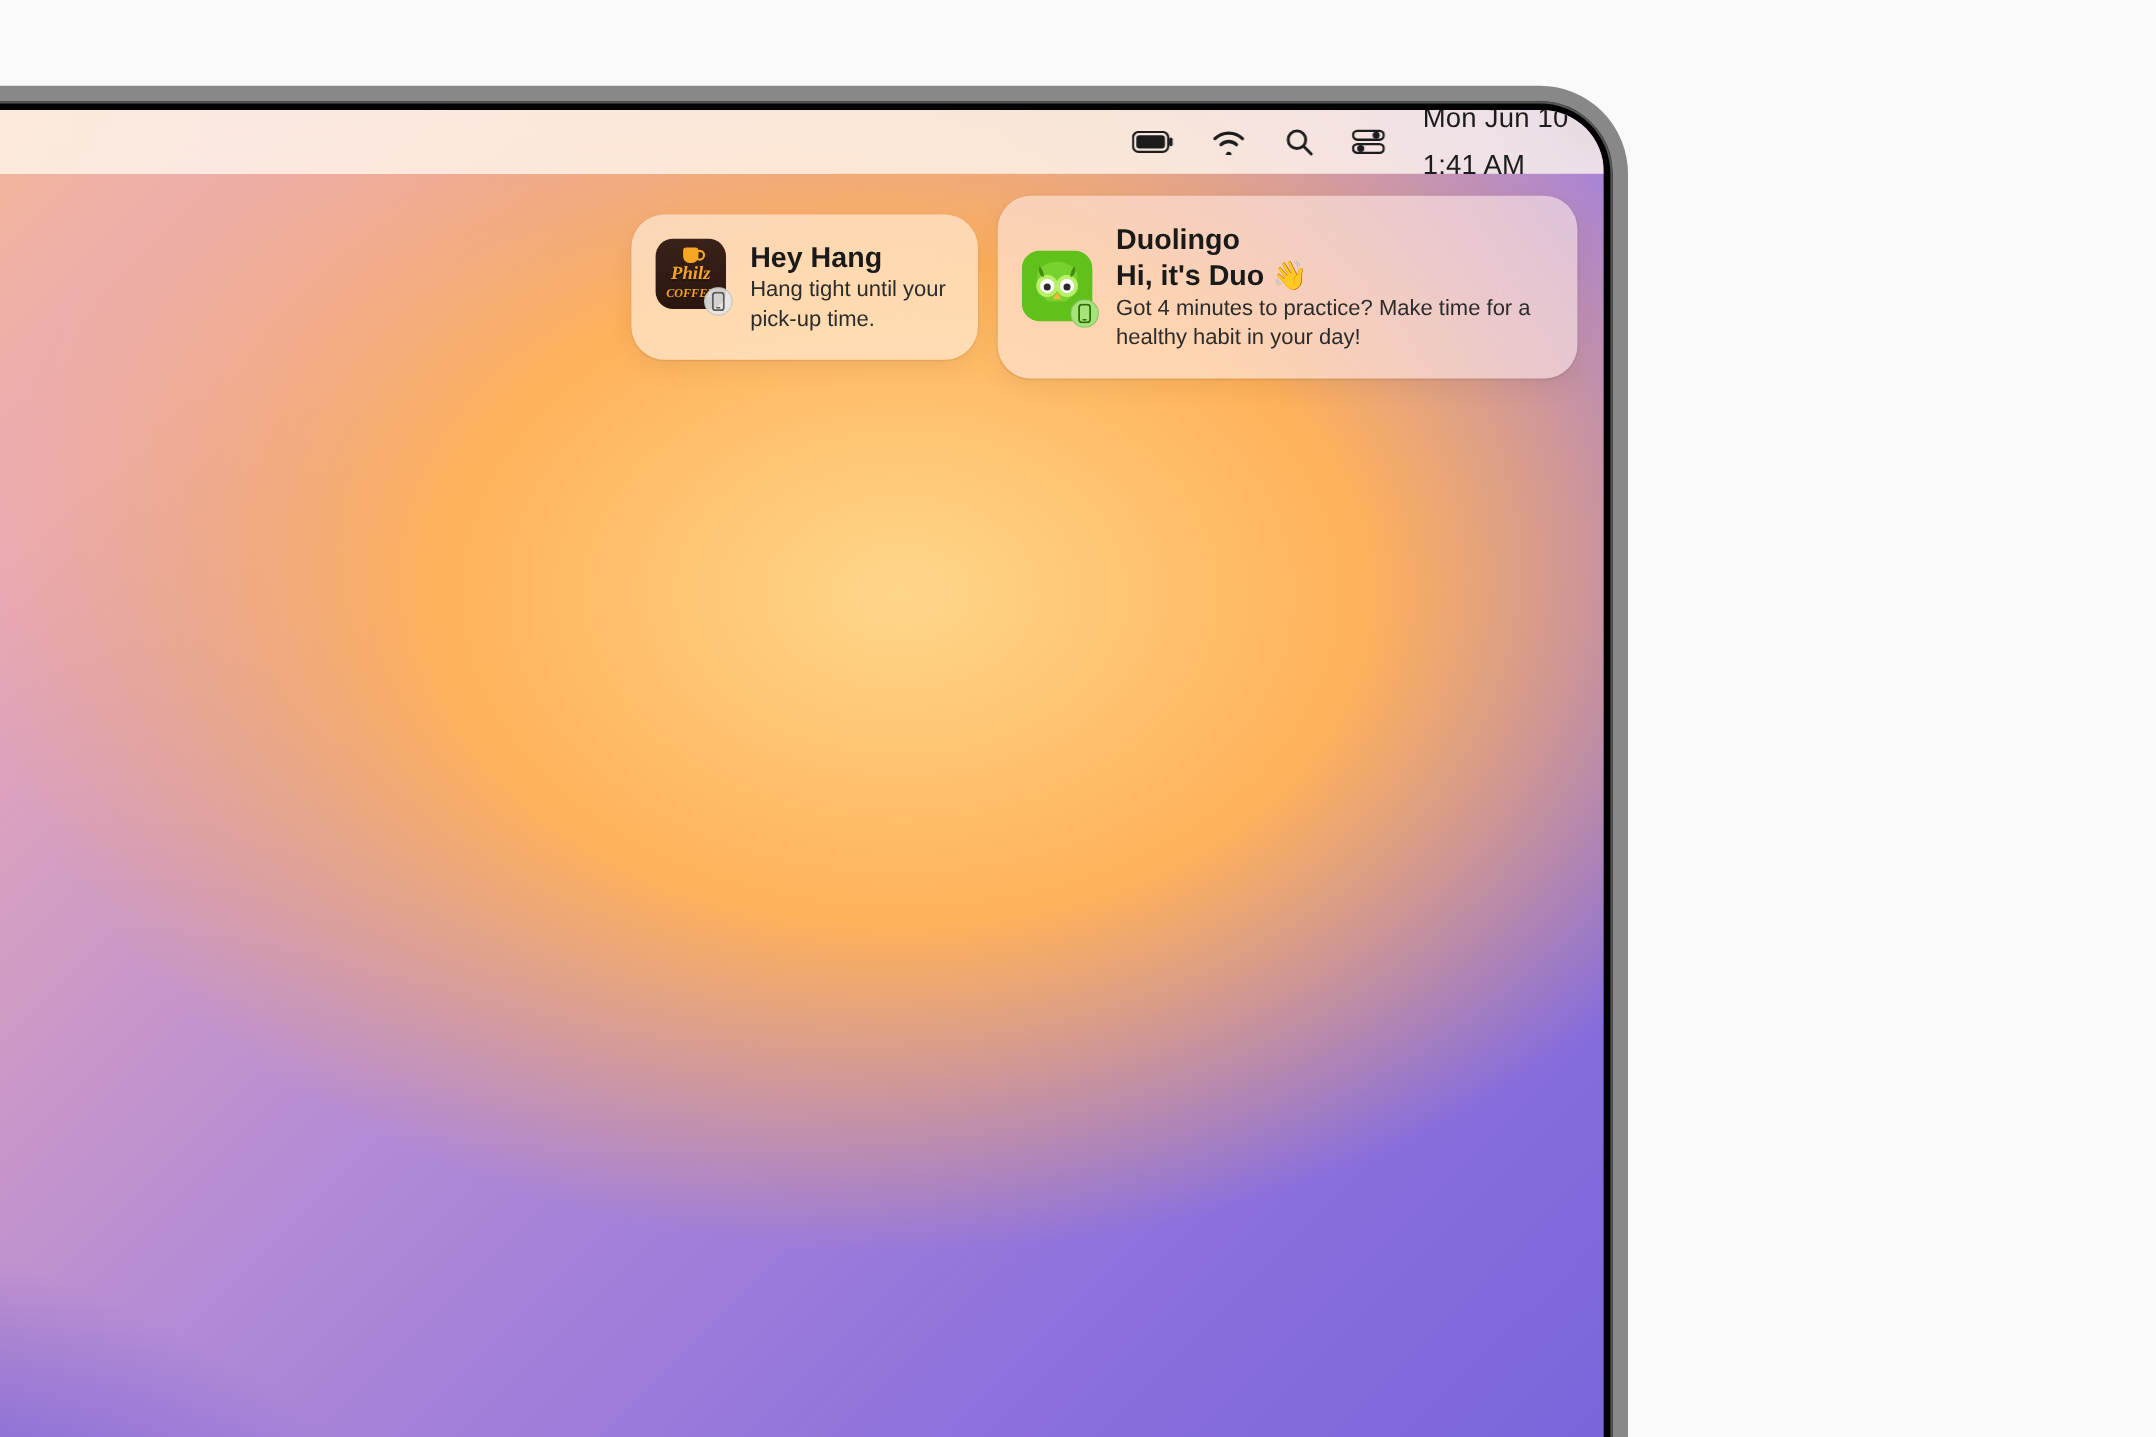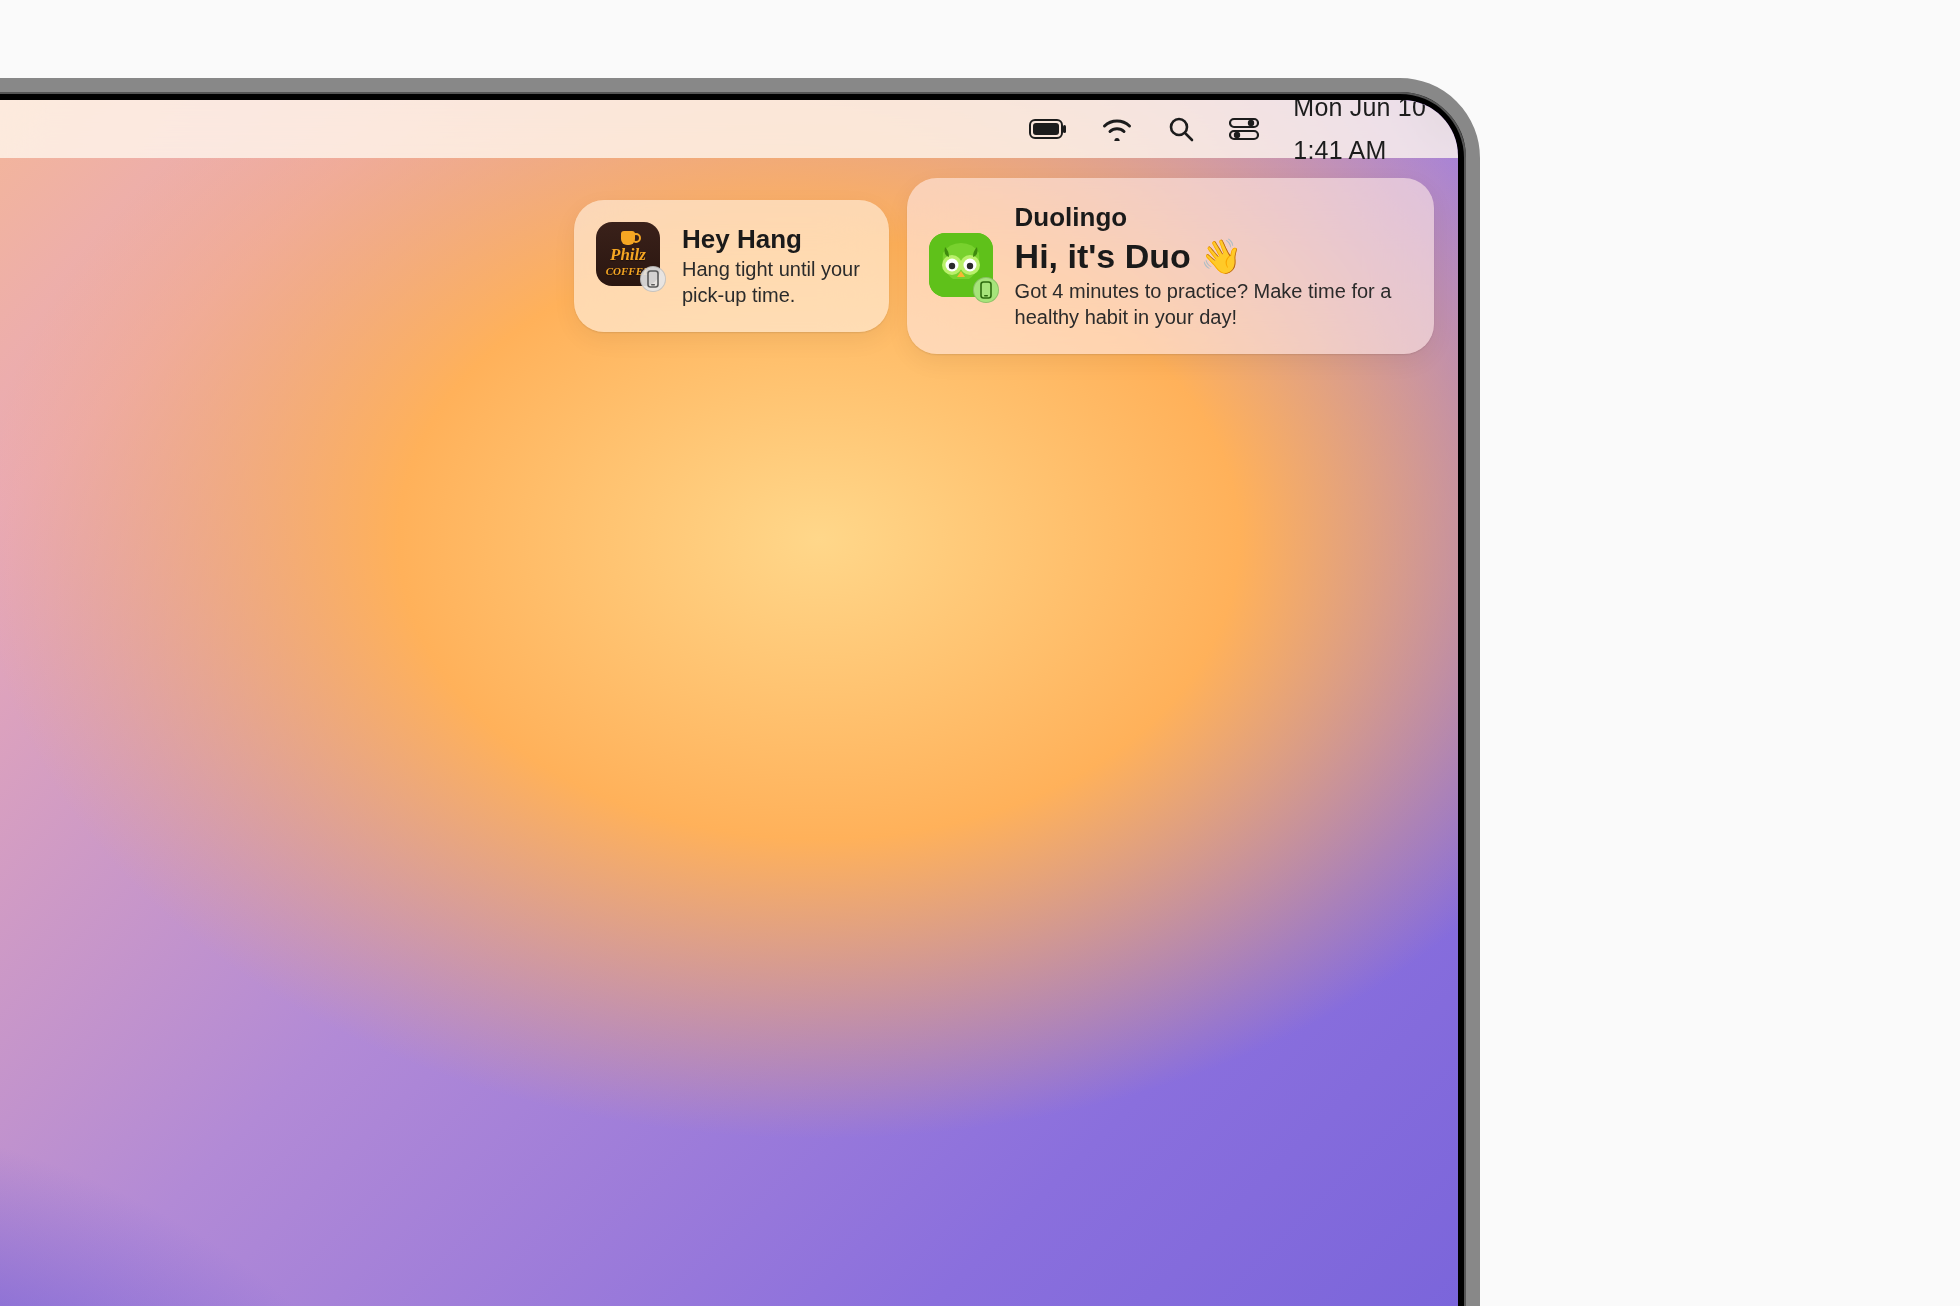--- a/index.html
+++ b/index.html
@@ -105,21 +105,21 @@
     display: flex; align-items: center; justify-content: center;
   }
   .mirror-badge.green { background: #a6e47a; }
   .notif-body { flex: 1; padding-top: 1px; }
   .notif-title {
     font-size: 26px;
     font-weight: 700;
     line-height: 1.25;
   }
   .notif-subtitle {
-    font-size: 34px;
+    font-size: 26px;
     font-weight: 700;
     line-height: 1.3;
   }
   .notif-message {
     font-size: 20px;
     font-weight: 400;
     line-height: 1.32;
     color: #2b2b2b;
   }
 

